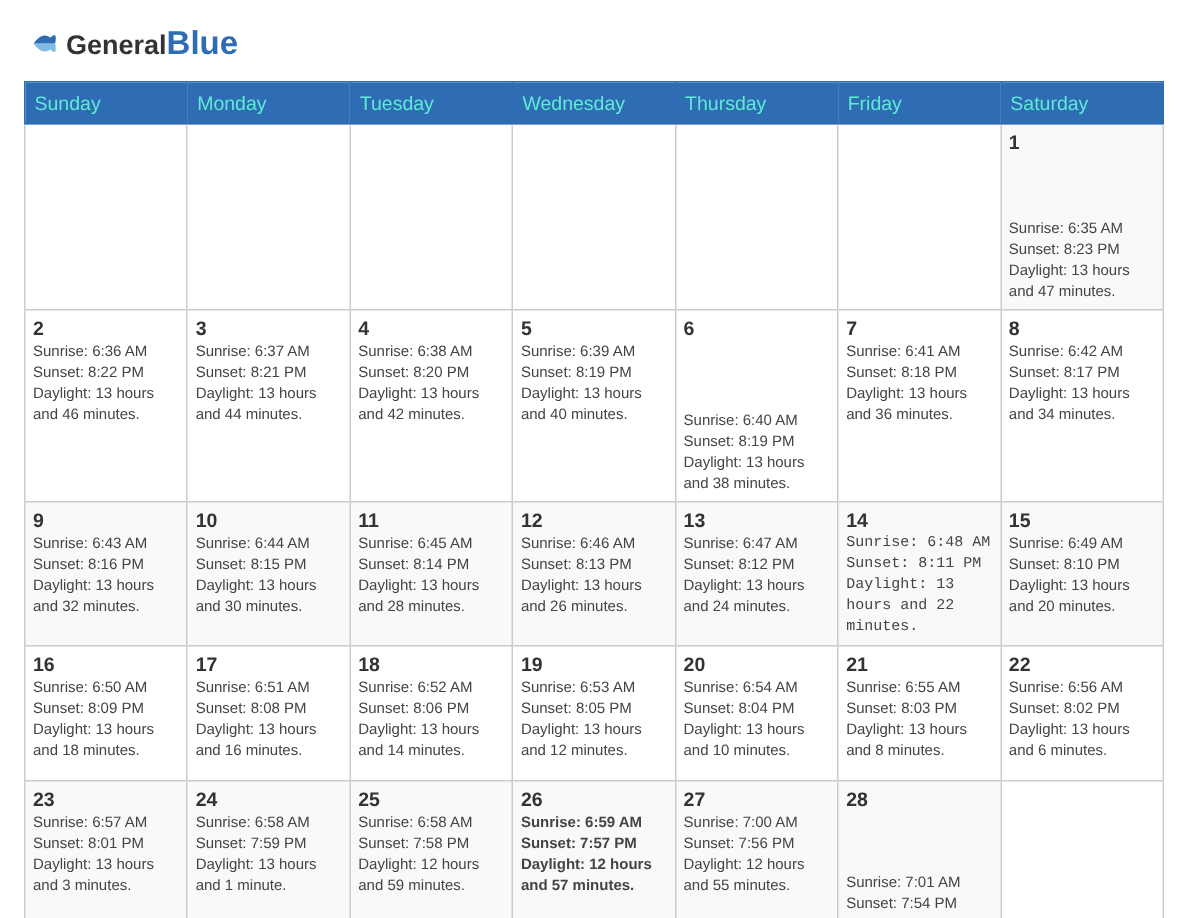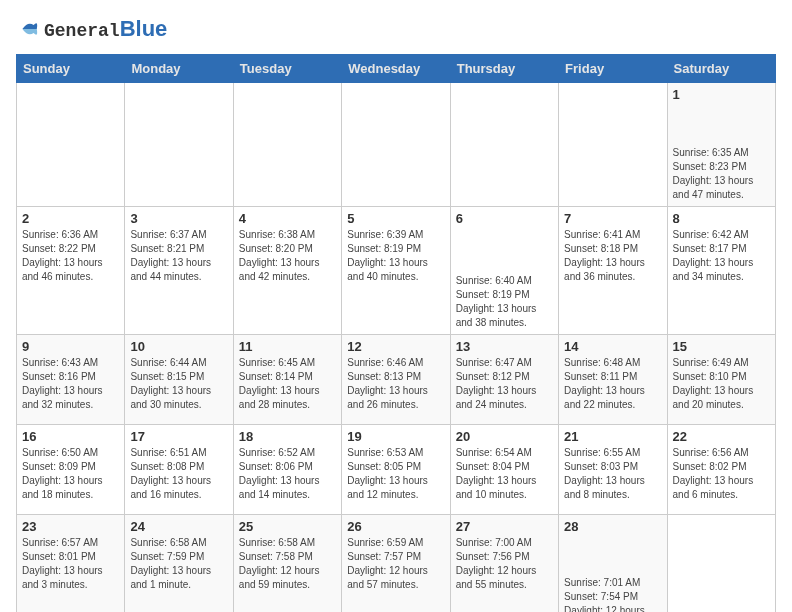--- a/index.html
+++ b/index.html
@@ -18,21 +18,20 @@
     }
     .logo {
       display: flex;
       align-items: center;
       gap: 4px;
     }
     .logo-text-general {
       font-size: 18px;
       font-weight: bold;
       color: #333;
-      font-family: Liberation Mono, monospace;
     }
     .logo-text-blue {
       font-size: 22px;
       font-weight: bold;
       color: #2e6db4;
     }
     .logo-icon {
       width: 24px;
       height: 24px;
     }
@@ -48,25 +47,25 @@
       font-size: 14px;
       color: #555;
     }
     table {
       width: 100%;
       border-collapse: collapse;
       table-layout: fixed;
     }
     thead th {
       background-color: #2e6db4;
-      color: #e5e5e5;
+      color: #5eead4;
       text-align: left;
       padding: 6px 6px;
       font-size: 13px;
-      font-weight: bold;
+      font-weight: normal;
       border: 1px solid #2e6db4;
     }
     tbody td {
       border: 1px solid #ccc;
       vertical-align: top;
       padding: 4px 5px;
       height: 90px;
       font-size: 10.5px;
       color: #333;
       background: #fff;
@@ -204,21 +203,21 @@
 Daylight: 13 hours and 26 minutes.</div>
         </td>
         <td>
           <span class="day-number">13</span>
           <div class="day-info" style="white-space: pre-line;">Sunrise: 6:47 AM
 Sunset: 8:12 PM
 Daylight: 13 hours and 24 minutes.</div>
         </td>
         <td>
           <span class="day-number">14</span>
-          <div class="day-info" style="white-space: pre-line;">Sunrise: 6:48 AM
+          <div class="day-info" style="white-space: pre-line; font-family: Liberation Mono, monospace;">Sunrise: 6:48 AM
 Sunset: 8:11 PM
 Daylight: 13 hours and 22 minutes.</div>
         </td>
         <td>
           <span class="day-number">15</span>
           <div class="day-info" style="white-space: pre-line;">Sunrise: 6:49 AM
 Sunset: 8:10 PM
 Daylight: 13 hours and 20 minutes.</div>
         </td>
       </tr>
@@ -280,21 +279,21 @@
 Daylight: 13 hours and 1 minute.</div>
         </td>
         <td>
           <span class="day-number">25</span>
           <div class="day-info" style="white-space: pre-line;">Sunrise: 6:58 AM
 Sunset: 7:58 PM
 Daylight: 12 hours and 59 minutes.</div>
         </td>
         <td>
           <span class="day-number">26</span>
-          <div class="day-info" style="white-space: pre-line;">Sunrise: 6:59 AM
+          <div class="day-info" style="white-space: pre-line; font-weight: bold;">Sunrise: 6:59 AM
 Sunset: 7:57 PM
 Daylight: 12 hours and 57 minutes.</div>
         </td>
         <td>
           <span class="day-number">27</span>
           <div class="day-info" style="white-space: pre-line;">Sunrise: 7:00 AM
 Sunset: 7:56 PM
 Daylight: 12 hours and 55 minutes.</div>
         </td>
         <td>

